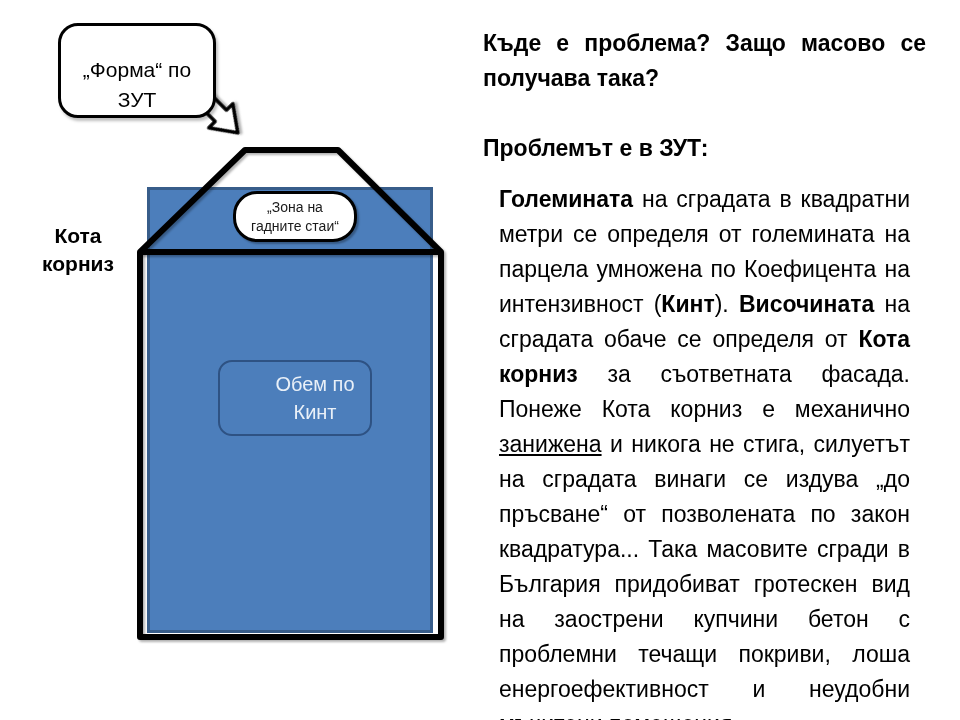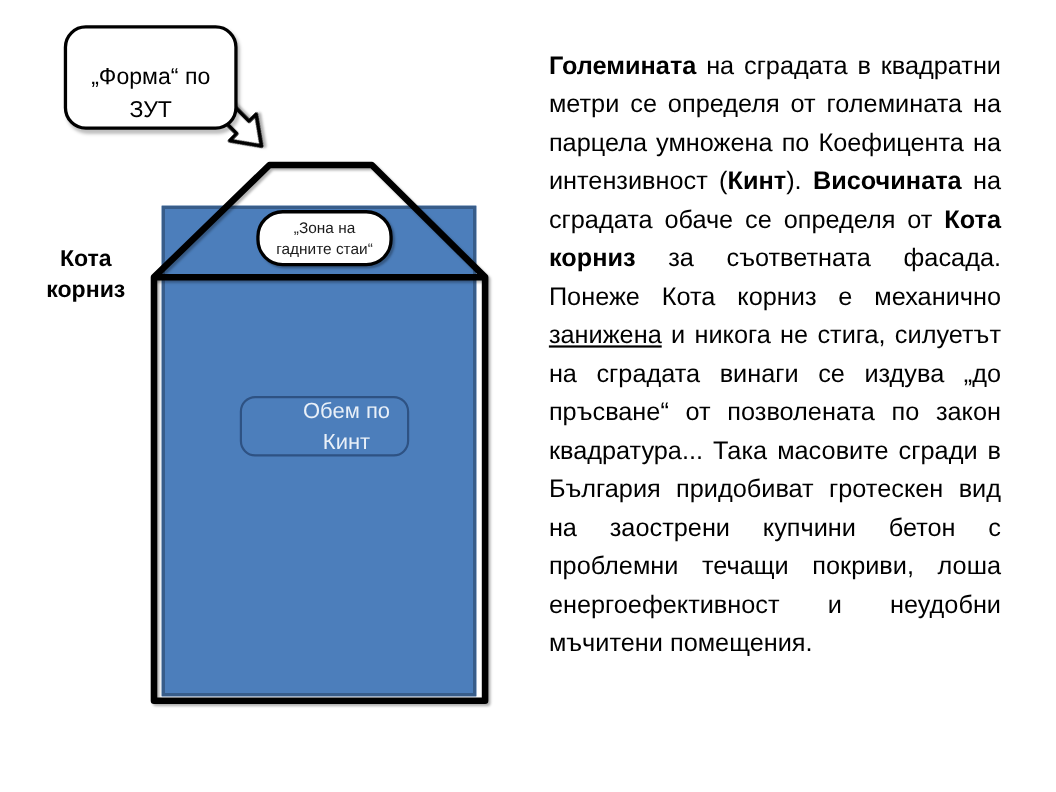--- a/index.html
+++ b/index.html
@@ -43,21 +43,21 @@
     background:#fff;border:3px solid #000;border-radius:24px;
     box-sizing:border-box;
     display:flex;align-items:center;justify-content:center;text-align:center;
     font-size:14px;line-height:19px;color:#1a1a1a;
     box-shadow:2px 2px 2px rgba(0,0,0,0.3);
     z-index:6;
   }
   .zone-text{width:110px;}
 
   .volume-box{
-    position:absolute;left:218px;top:360px;width:154px;height:55px;
+    position:absolute;left:218px;top:360px;width:154px;height:76px;
     border:2.5px solid var(--volume-box-border,#2E5283);border-radius:14px;
     box-sizing:border-box;
     display:flex;align-items:center;justify-content:center;text-align:center;
     font-size:20px;line-height:28px;color:var(--volume-box-text,#E9F0F8);
     z-index:4;
     padding-left:40px;
   }
   .volume-text{width:110px;}
 
   
@@ -92,16 +92,18 @@
 
   <div class="zone-box">
     <div class="zone-text">„Зона на гадните стаи“</div>
   </div>
 
   <div class="volume-box">
     <div class="volume-text">Обем по Кинт</div>
   </div>
 
   <div class="article">
+    <p class="heading">Къде е проблема? Защо масово се получава така?</p>
+    <p class="subheading">Проблемът е в ЗУТ:</p>
     <p class="body"><span style="font-weight: 700;">Големината</span><span> на сградата в квадратни метри се определя от големината на парцела умножена по Коефицента на интензивност (</span><span style="font-weight: 700;">Кинт</span><span>). </span><span style="font-weight: 700;">Височината</span><span> на сградата обаче се определя от </span><span style="font-weight: 700;">Кота корниз</span><span> за съответната фасада. Понеже Кота корниз е механично </span><span style="text-decoration: underline;">занижена</span><span> и никога не стига, силуетът на сградата винаги се издува „до пръсване“ от позволената по закон квадратура... Така масовите сгради в България придобиват гротескен вид на заострени купчини бетон с проблемни течащи покриви, лоша енергоефективност и неудобни мъчитени помещения.</span></p>
   </div>
 
 </div>
 
 </body></html>

